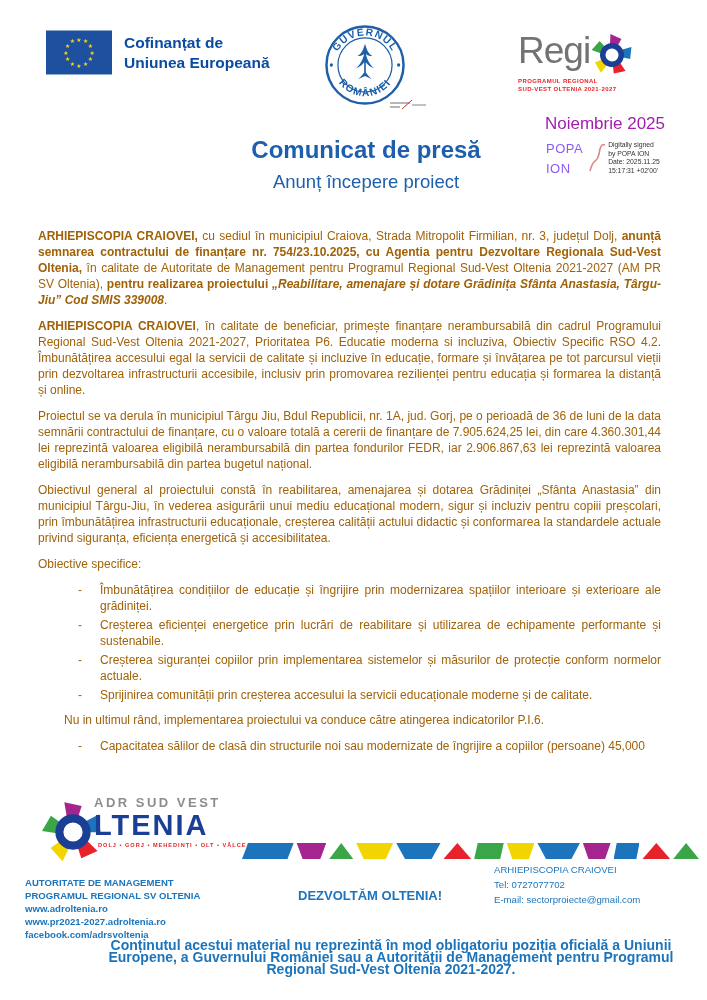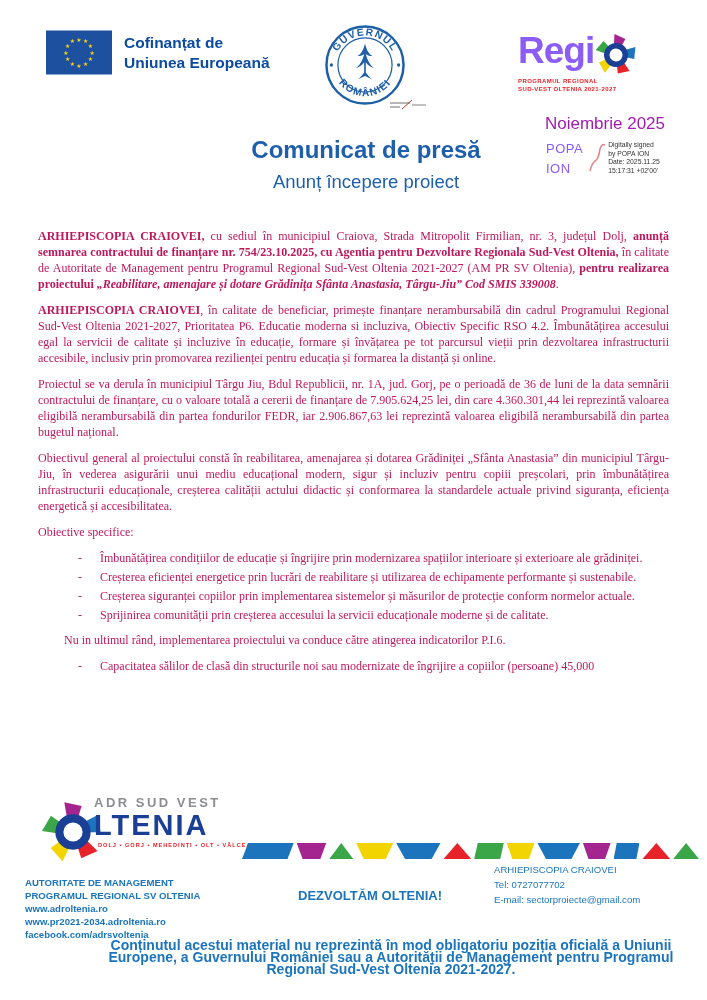--- a/index.html
+++ b/index.html
@@ -10,38 +10,38 @@
   
   .hdr-eu { position:absolute; left:46px; top:30px; display:flex; align-items:center; gap:12px; }
   .eu-flag { width:66px; height:45px; display:block; }
   .eu-label { color:#0b4ba0; font-weight:700; font-size:15.5px; line-height:1.25; white-space:pre-line; }
 
   .gov-seal { position:absolute; left:324px; top:24px; width:82px; height:82px; }
   .seal-mark { position:absolute; left:388px; top:99px; width:40px; height:12px; }
 
   .regio { position:absolute; left:518px; top:32px; width:160px; }
   .regio-row { display:flex; align-items:flex-start; }
-  .regio-word { color:#8b5cf6; font-weight:700; font-size:37px; line-height:1; letter-spacing:-1px; }
+  .regio-word { color:#737373; font-weight:400; font-size:37px; line-height:1; letter-spacing:-1px; }
   .regio-pin { width:42px; height:42px; margin-left:1px; margin-top:2px; transform:rotate(12deg); }
   .regio-sub { color:#e8222a; font-weight:700; font-size:6px; line-height:7.5px; letter-spacing:.4px; margin-top:2px; }
 
   
   .date { position:absolute; right:42px; top:114px; color:#a21caf; font-size:17px; }
   .titleblock { position:absolute; left:0; top:136px; width:100%; text-align:center; color:#1d5fac;padding-left:25px; }
   .title { font-size:24px; font-weight:700; }
   .subtitle { font-size:18.5px; margin-top:7px; }
 
   .sig { position:absolute; left:546px; top:139px; display:flex; align-items:flex-start; }
   .sig-name { color:#8b5cf6; font-size:13px; line-height:20px; white-space:pre-line; letter-spacing:.5px; }
   .sig-detail { display:flex; align-items:flex-start; margin-left:4px; }
   .sig-squiggle { width:20px; height:34px; margin-top:2px; }
   .sig-note { color:#333; font-size:6.8px; line-height:8.6px; white-space:pre-line; margin-left:1px; margin-top:2px; }
 
   
-  .bodytext { position:absolute; left:38px; right:38px; top:228px; color:#be185d; font-size:12px; line-height:16px; text-align:justify;font-family:Liberation Serif, serif; }
+  .bodytext { position:absolute; left:38px; right:46px; top:228px; color:#a16207; font-size:12px; line-height:16px; text-align:justify; }
   .bodytext p { margin-bottom:10px; }
   .rb { font-weight:700; }
   .rbi { font-weight:700; font-style:italic; }
   .obj-head { margin-bottom:10px; }
   .li { position:relative; padding-left:62px; margin-bottom:3px; text-align:justify; }
   .li::before { content:"-"; position:absolute; left:40px; }
   .intro { margin-left:26px; margin-top:9px; margin-bottom:10px; }
 
   
   .adr-logo { position:absolute; left:42px; top:795px; display:flex; align-items:flex-start; }
@@ -204,21 +204,21 @@
       <div class="s-down" style="background: rgb(164, 37, 143); width: 30px;"></div>
       <div class="s-par" style="background: rgb(28, 117, 188); width: 28px;"></div>
       <div class="s-tri" style="background: rgb(232, 34, 42); width: 30px;"></div>
       <div class="s-tri" style="background: rgb(58, 166, 72); width: 28px;"></div>
     </div>
 
   <div class="mgmt">
     <div>AUTORITATE DE MANAGEMENT</div>
     <div>PROGRAMUL REGIONAL SV OLTENIA</div>
     <div>www.adroltenia.ro</div>
-    <div>www.pr2021-2034.adroltenia.ro</div>
+    <div>www.pr2021-2027.adroltenia.ro</div>
     <div>facebook.com/adrsvoltenia</div>
   </div>
 
   <div class="slogan">DEZVOLTĂM OLTENIA!</div>
 
   <div class="contact">
     <div>ARHIEPISCOPIA CRAIOVEI</div>
     <div>Tel: 0727077702</div>
     <div>E-mail: sectorproiecte@gmail.com</div>
   </div>

